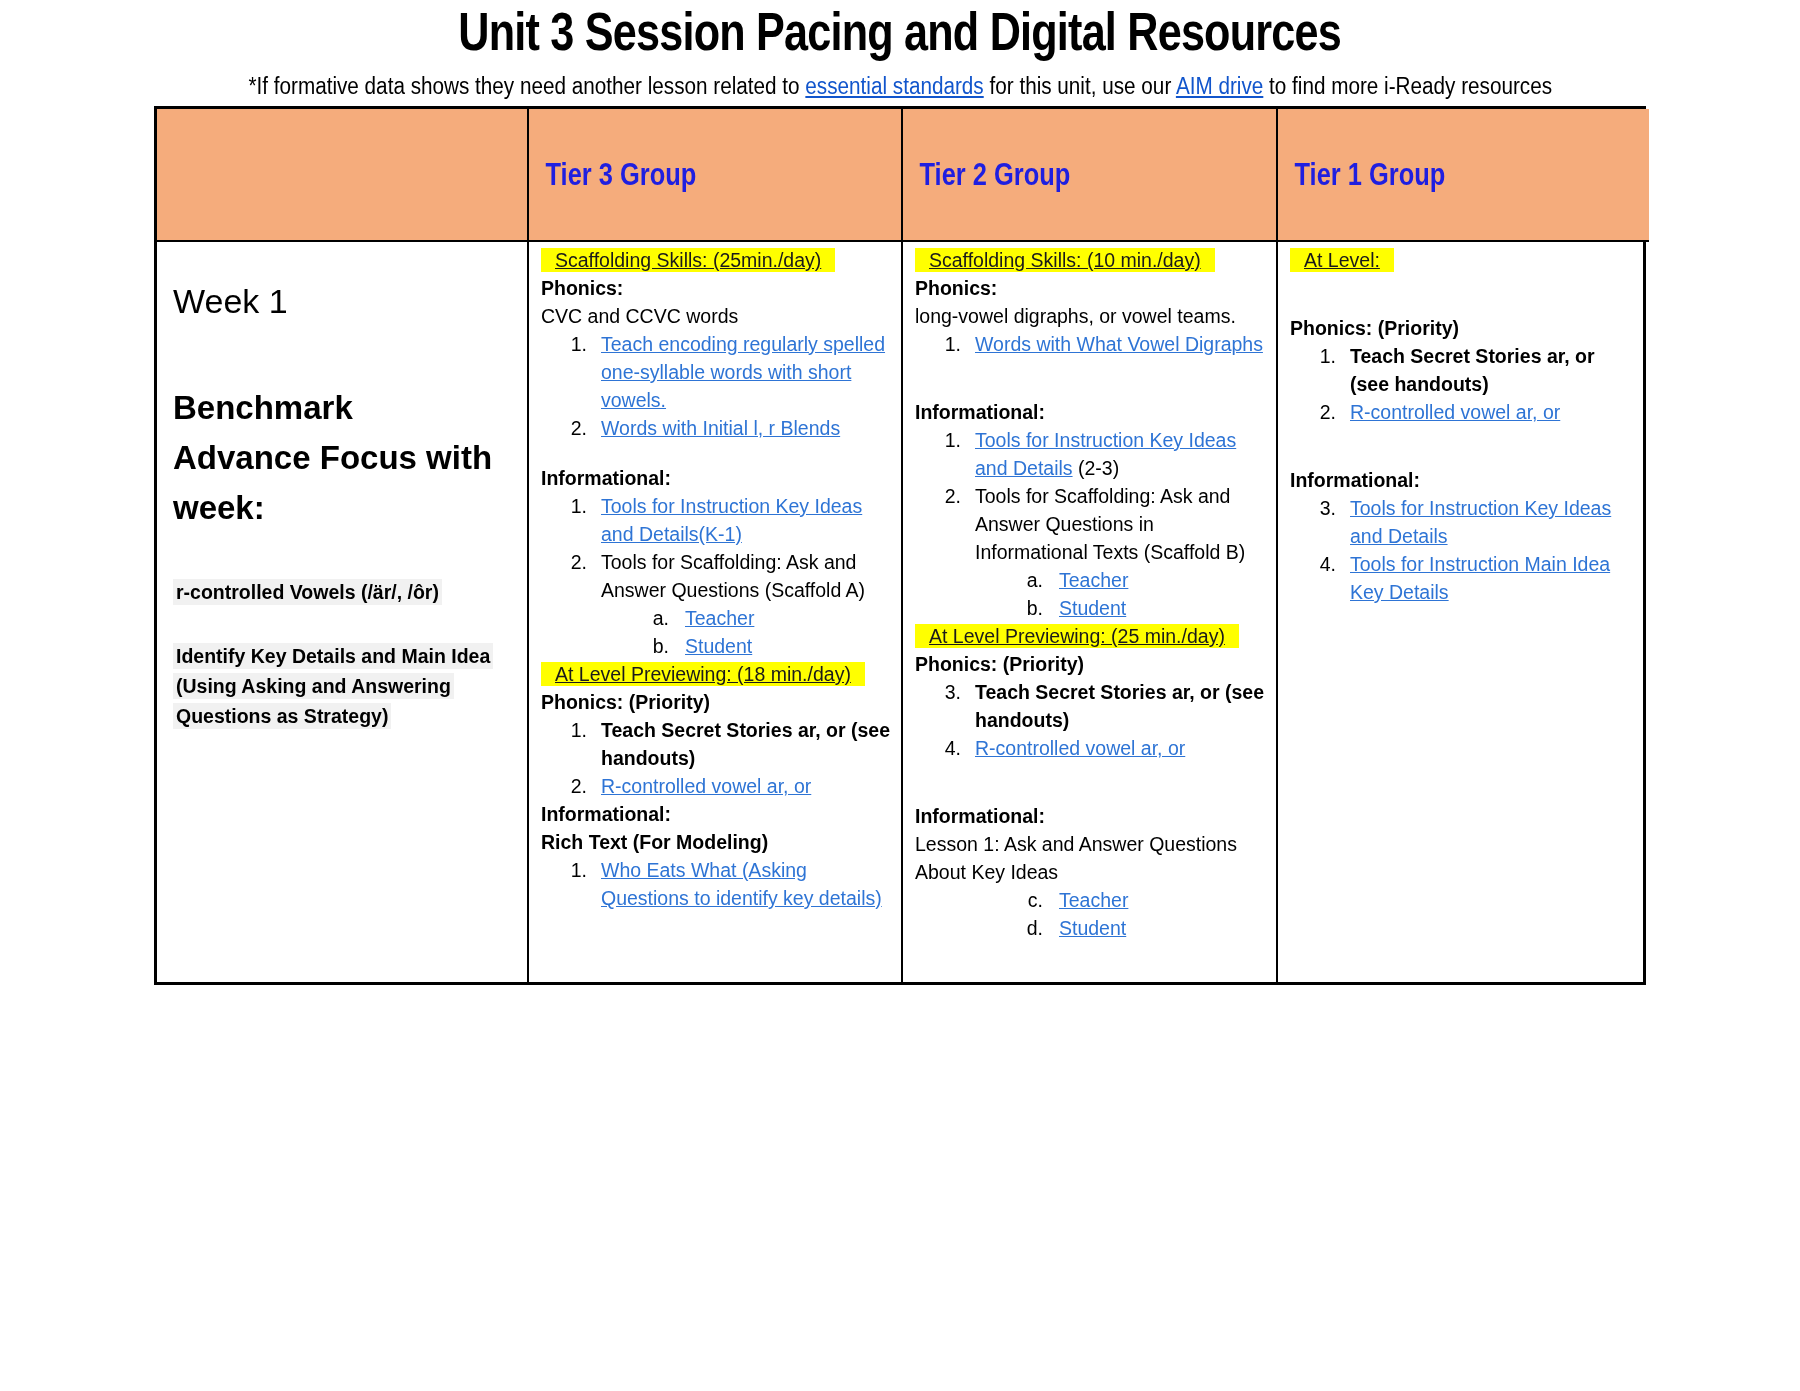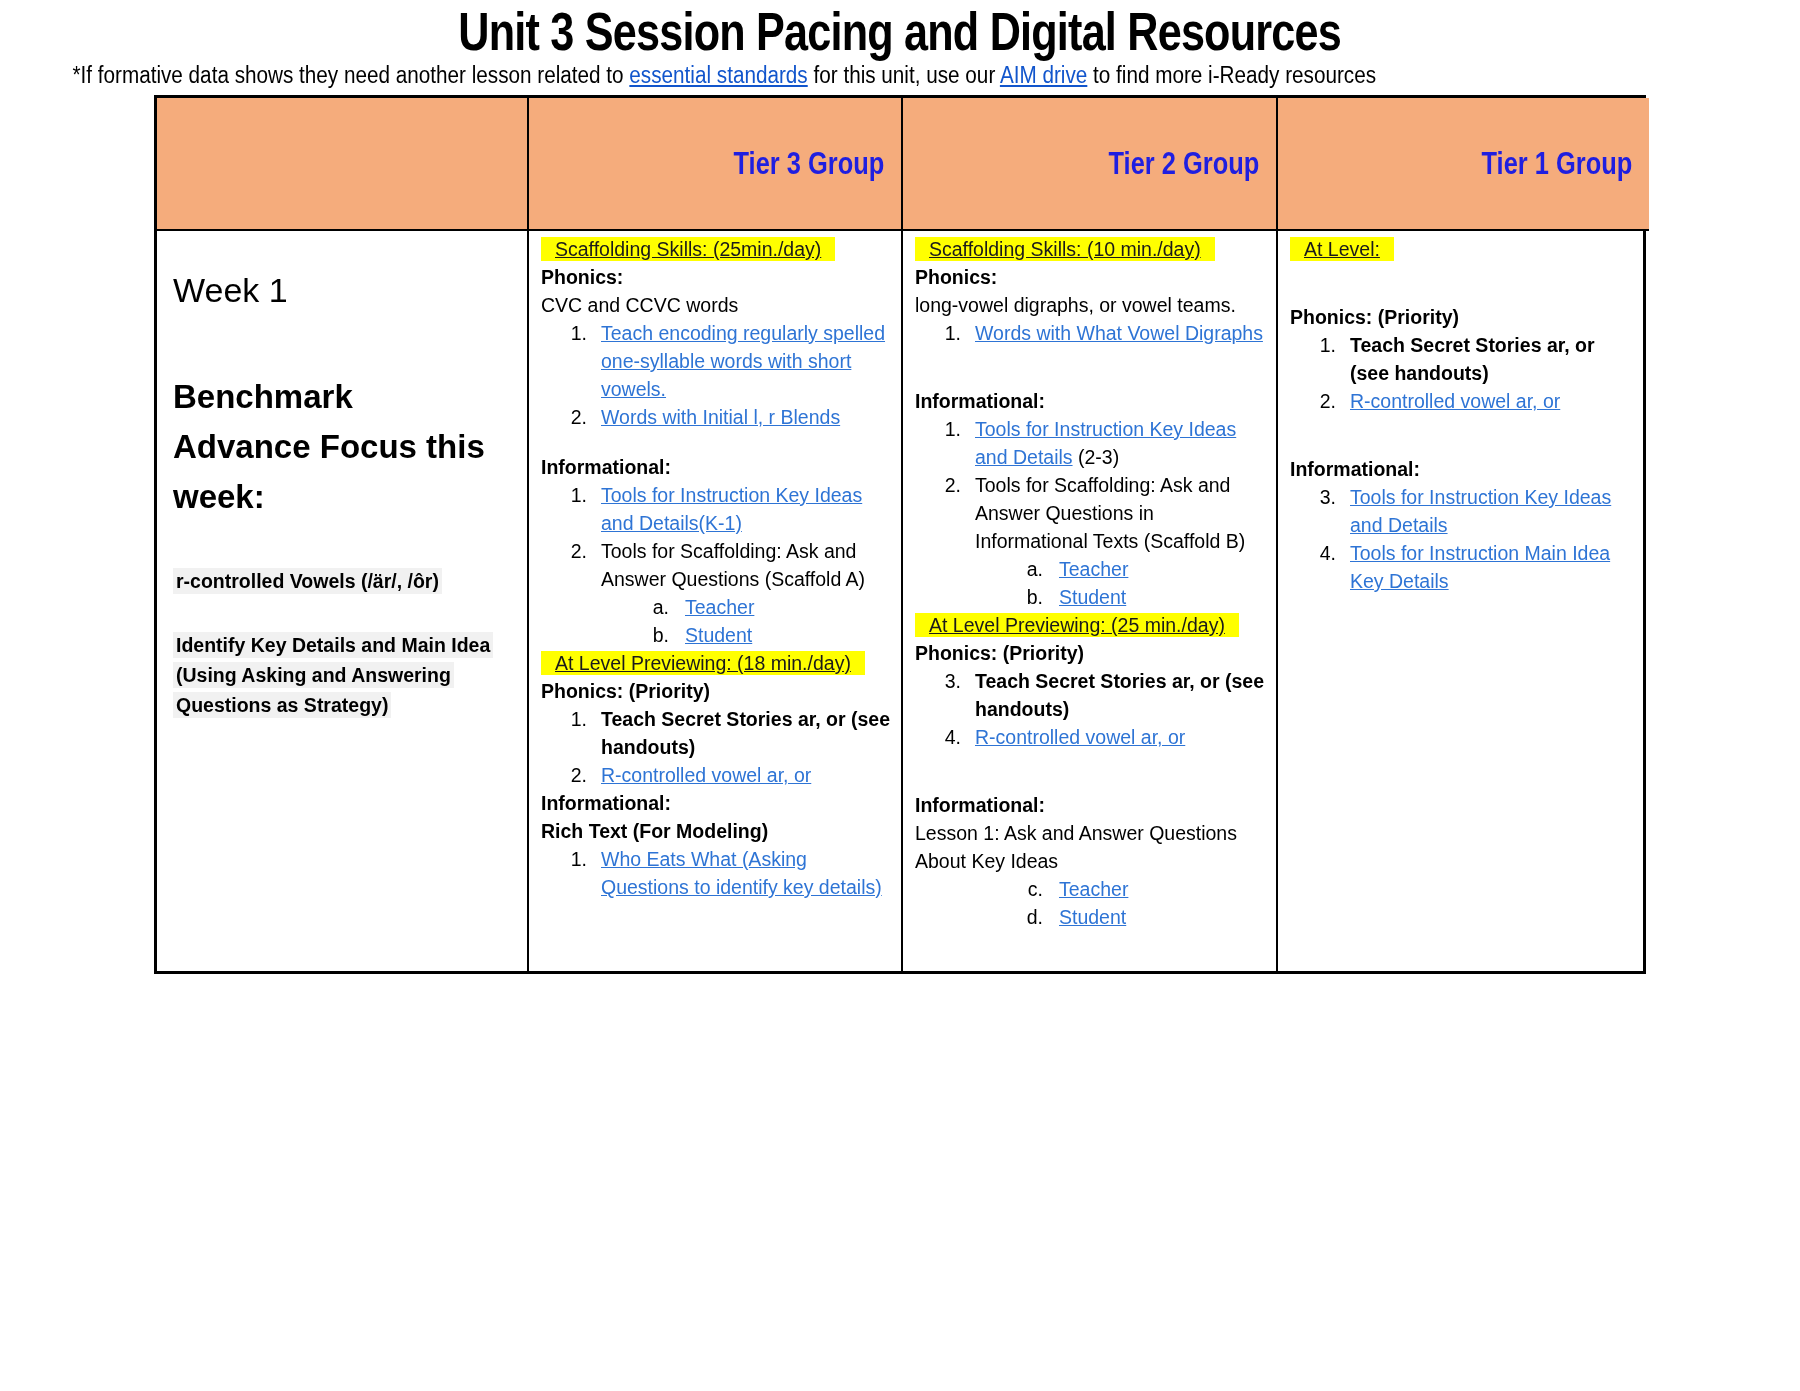--- a/index.html
+++ b/index.html
@@ -14,34 +14,34 @@
   html,body{margin:0;padding:0;}
   body{
     width:1800px;height:1391px;background:#fff;color:#000;
     font-family:"Liberation Sans",sans-serif;position:relative;overflow:hidden;
   }
   .title-row{text-align:center;white-space:nowrap;}
   .title-text{
     display:inline-block;font-size:54px;font-weight:700;letter-spacing:-1px;
     transform:scaleX(0.80);transform-origin:center;
   }
-  .subtitle-row{text-align:left;margin-top:0;white-space:nowrap;}
+  .subtitle-row{text-align:center;margin-top:11px;white-space:nowrap;}
   .subtitle-text{
     display:inline-block;font-size:23px;transform:scaleX(0.90);transform-origin:center;
   }
   .note-link{color:var(--note_link);text-decoration:underline;cursor:pointer;}
   
   .tbl{
     display:grid;grid-template-columns:372px 374px 375px 371px;
     width:1492px;margin:6px auto 0;border:3px solid #000;background:#fff;
   }
   .cell{min-width:0;}
   .th{
     height:133px;background:var(--header_bg);border-bottom:2px solid #000;
-    display:flex;align-items:center;justify-content:flex-end;white-space:nowrap;
+    display:flex;align-items:center;justify-content:flex-start;white-space:nowrap;
   }
   .th-label{
     display:inline-block;font-size:31px;font-weight:700;color:var(--header_text);
     transform:scaleX(0.82);transform-origin:center;
   }
   .b-r{border-right:2px solid #000;}
   .week-cell{
     grid-column:1;grid-row:2/4;border-right:2px solid #000;
     padding:40px 16px 0 16px;
   }
@@ -98,21 +98,21 @@
   <div class="cell th b-r">
     <span class="th-label">Tier 2 Group</span>
   </div>
   <div class="cell th">
     <span class="th-label">Tier 1 Group</span>
   </div>
 
   <div class="cell week-cell">
     <div class="week-label">Week 1</div>
     <div class="focus-heading">Benchmark
-Advance Focus this
+Advance Focus with
 week:</div>
     <div class="focus-item"><span class="gray-hl">r-controlled Vowels (/är/, /ôr)</span></div>
     <div class="focus-item"><span class="gray-hl">Identify Key Details and Main Idea (Using Asking and Answering Questions as Strategy)</span></div>
   </div>
 
 
   <div class="cell tier b-r" style="grid-column:2;">
     <div class="line"><span class="hl">Scaffolding Skills: (25min./day)</span></div>
     <div class="line b">Phonics:</div>
     <div class="line">CVC and CCVC words</div>

